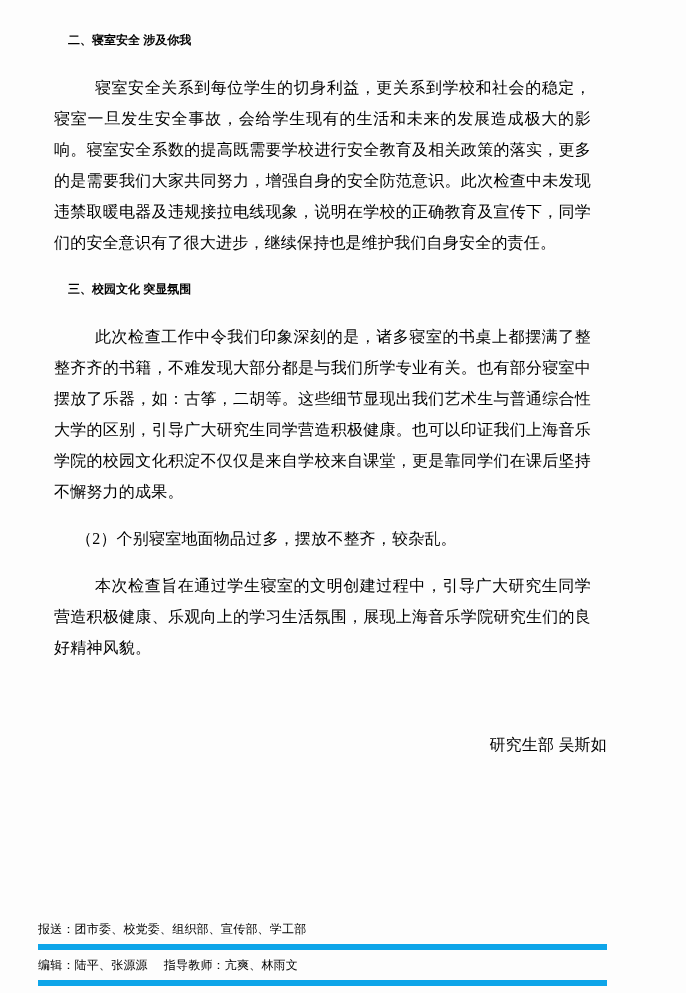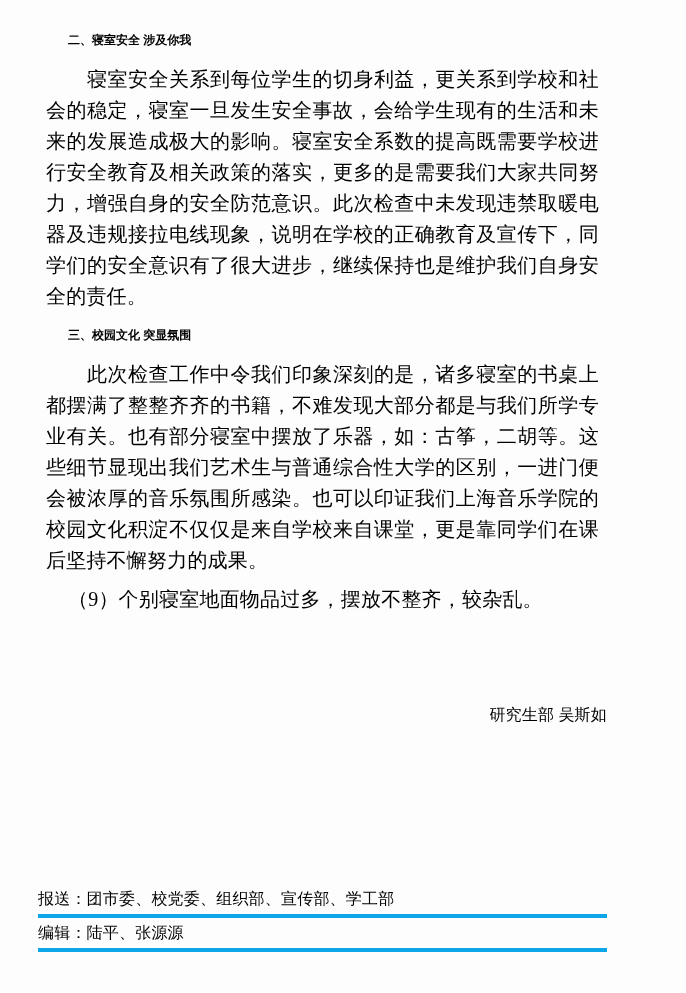--- a/index.html
+++ b/index.html
@@ -23,76 +23,76 @@
   }
   .hd {
     font-family: "Liberation Sans", "DejaVu Sans", sans-serif;
     font-size: 12px;
     font-weight: bold;
     line-height: 31px;
     margin: 0;
     text-indent: 30px;
   }
   .para {
-    font-size: 20px;
+    font-size: 16px;
     line-height: 31px;
-    margin: 8px;
+    margin: 16px;
     text-align: justify;
     text-indent: 41px;
     letter-spacing: 0.2px;
   }
   .item {
     text-indent: 22px;
   }
   .signature {
-    margin-top: 84px;
+    margin-top: 66px;
     font-size: 16px;
     line-height: 31px;
     text-align: right;
     letter-spacing: 0.2px;
   }
   .footer {
     margin-top: 154px;
   }
   .frow {
-    font-size: 16px;
+    font-size: 12px;
     height: 30px;
     line-height: 30px;
-    border-bottom: 4px solid #0ea5e9;
+    border-bottom: 6px solid #0ea5e9;
     white-space: nowrap;
     overflow: hidden;
     letter-spacing: 0.2px;
   }
   .split {
     display: flex;
     justify-content: flex-start;
-    flex-direction: column;
   }
   .split .right-part {
     padding-right: 6px;
     margin-left: 16px;
   }
 </style>
 </head>
 <body>
 
 <div class="doc">
 
   <h2 class="hd">二、寝室安全 涉及你我</h2>
 
   <p class="para">寝室安全关系到每位学生的切身利益，更关系到学校和社会的稳定，寝室一旦发生安全事故，会给学生现有的生活和未来的发展造成极大的影响。寝室安全系数的提高既需要学校进行安全教育及相关政策的落实，更多的是需要我们大家共同努力，增强自身的安全防范意识。此次检查中未发现违禁取暖电器及违规接拉电线现象，说明在学校的正确教育及宣传下，同学们的安全意识有了很大进步，继续保持也是维护我们自身安全的责任。</p>
 
   <h2 class="hd">三、校园文化 突显氛围</h2>
 
-  <p class="para">此次检查工作中令我们印象深刻的是，诸多寝室的书桌上都摆满了整整齐齐的书籍，不难发现大部分都是与我们所学专业有关。也有部分寝室中摆放了乐器，如：古筝，二胡等。这些细节显现出我们艺术生与普通综合性大学的区别，一进门便会被浓厚的音乐氛围所感染。也可以印证我们上海音乐学院的校园文化积淀不仅仅是来自学校来自课堂，更是靠同学们在课后坚持不懈努力的成果。</p>
+  <p class="para">此次检查工作中令我们印象深刻的是，诸多寝室的书桌上都摆满了整整齐齐的书籍，不难发现大部分都是与我们所学专业有关。也有部分寝室中摆放了乐器，如：古筝，二胡等。这些细节显现出我们艺术生与普通综合性大学的区别，引导广大研究生同学营造积极健康。也可以印证我们上海音乐学院的校园文化积淀不仅仅是来自学校来自课堂，更是靠同学们在课后坚持不懈努力的成果。</p>
 
 
 
-  <p class="para item">（9）个别寝室地面物品过多，摆放不整齐，较杂乱。</p>
+  <p class="para item">（2）个别寝室地面物品过多，摆放不整齐，较杂乱。</p>
 
+  <p class="para">本次检查旨在通过学生寝室的文明创建过程中，引导广大研究生同学营造积极健康、乐观向上的学习生活氛围，展现上海音乐学院研究生们的良好精神风貌。</p>
 
   <div class="signature">研究生部 吴斯如</div>
 
   <div class="footer">
     <div class="frow">报送：团市委、校党委、组织部、宣传部、学工部</div>
     <div class="frow split">
       <span class="left-part">编辑：陆平、张源源</span>
       <span class="right-part">指导教师：亢爽、林雨文</span>
     </div>
   </div>

